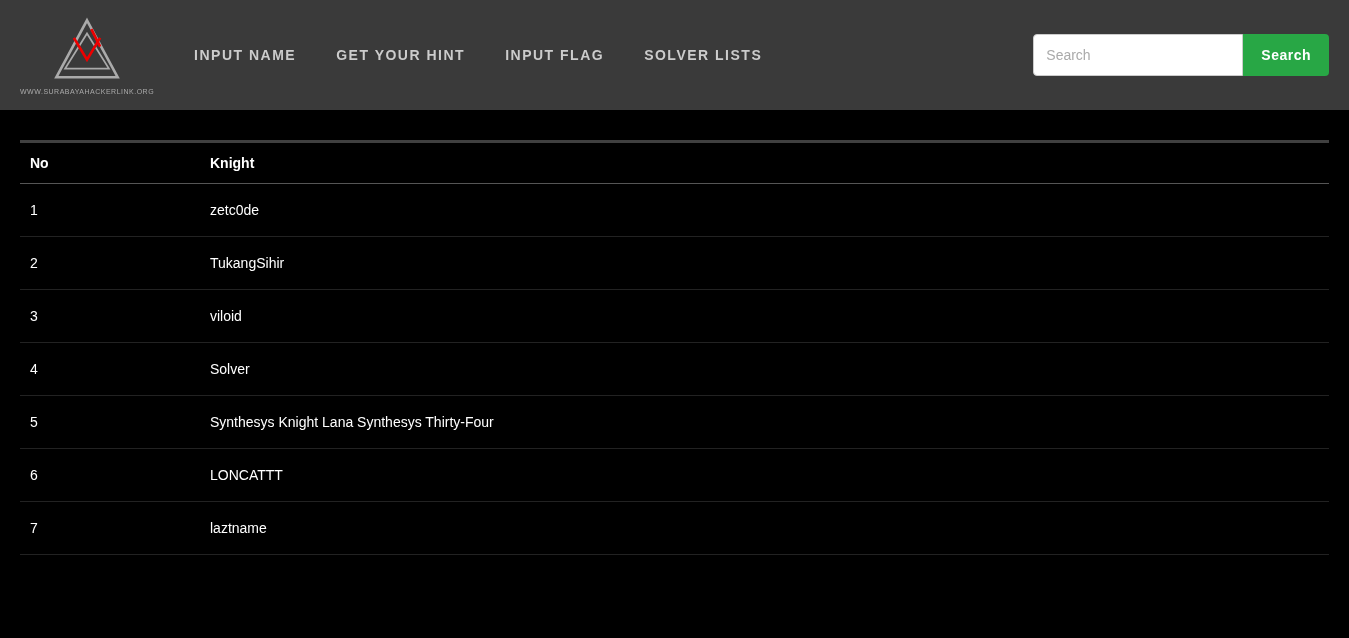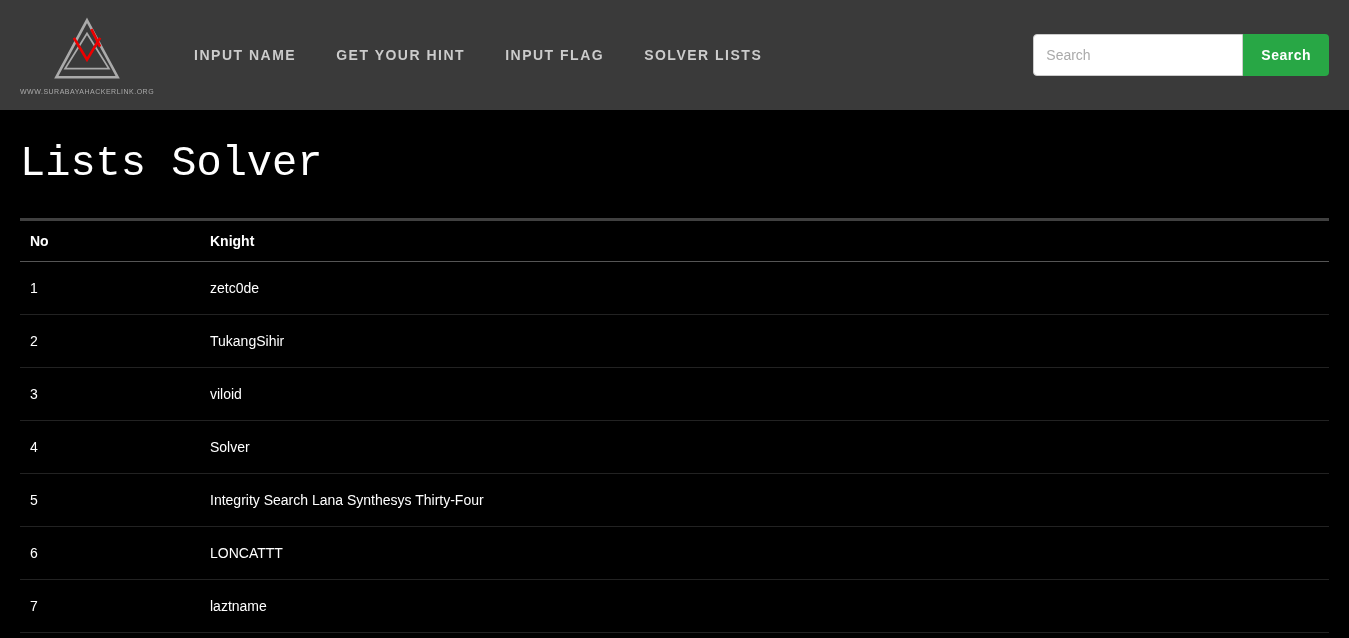--- a/index.html
+++ b/index.html
@@ -173,21 +173,20 @@
     <a class="nav-link">SOLVER LISTS</a>
   </div>
 
   <div id="search-area">
     <input type="text" id="search-input" placeholder="Search" style="">
     <button id="search-button">Search</button>
   </div>
 </nav>
 
 <main id="main-content">
-  <h1 id="page-title">Lists Solver</h1>
 
   <table id="solver-table">
     <thead>
       <tr>
         <th>No</th>
         <th>Knight</th>
       </tr>
     </thead>
     <tbody id="table-body">
 
@@ -202,21 +201,21 @@
         <tr>
           <td>3</td>
           <td>viloid</td>
         </tr>
         <tr>
           <td>4</td>
           <td>Solver</td>
         </tr>
         <tr>
           <td>5</td>
-          <td>Integrity Search Lana Synthesys Thirty-Four</td>
+          <td>Synthesys Knight Lana Synthesys Thirty-Four</td>
         </tr>
         <tr>
           <td>6</td>
           <td>LONCATTT</td>
         </tr>
         <tr>
           <td>7</td>
           <td>laztname</td>
         </tr>
       </tbody>

